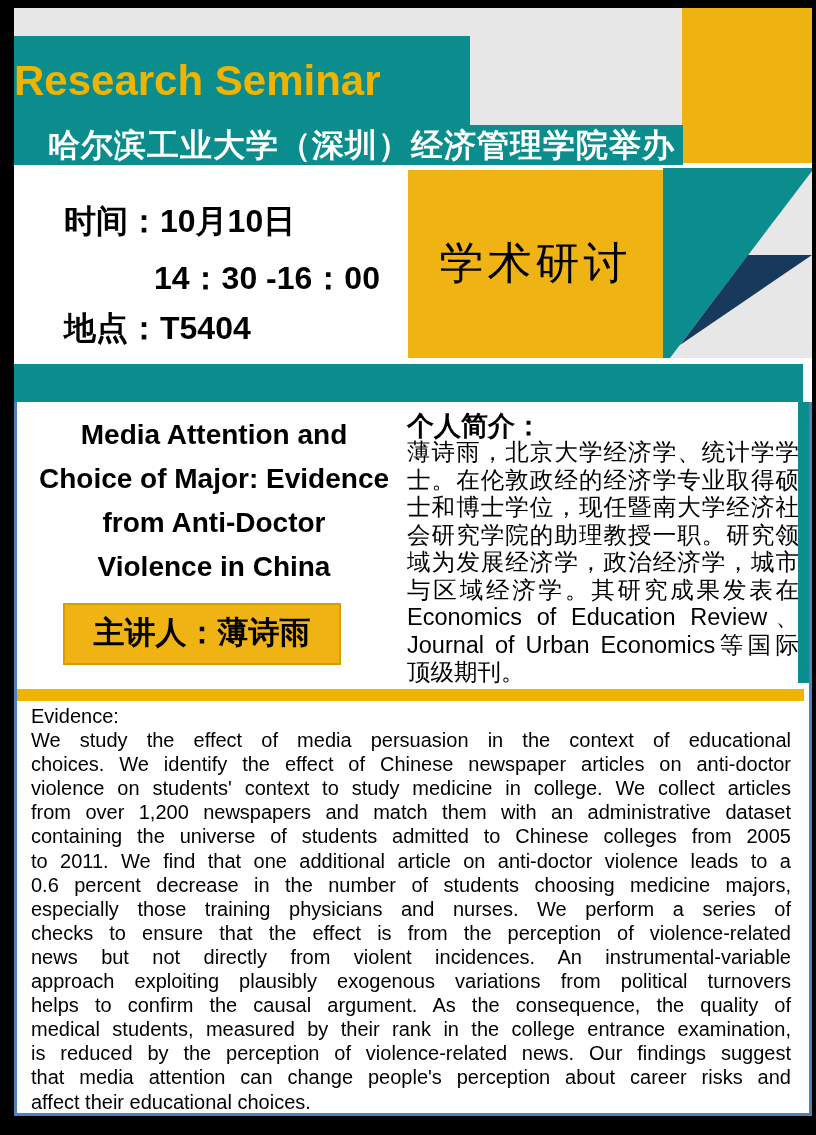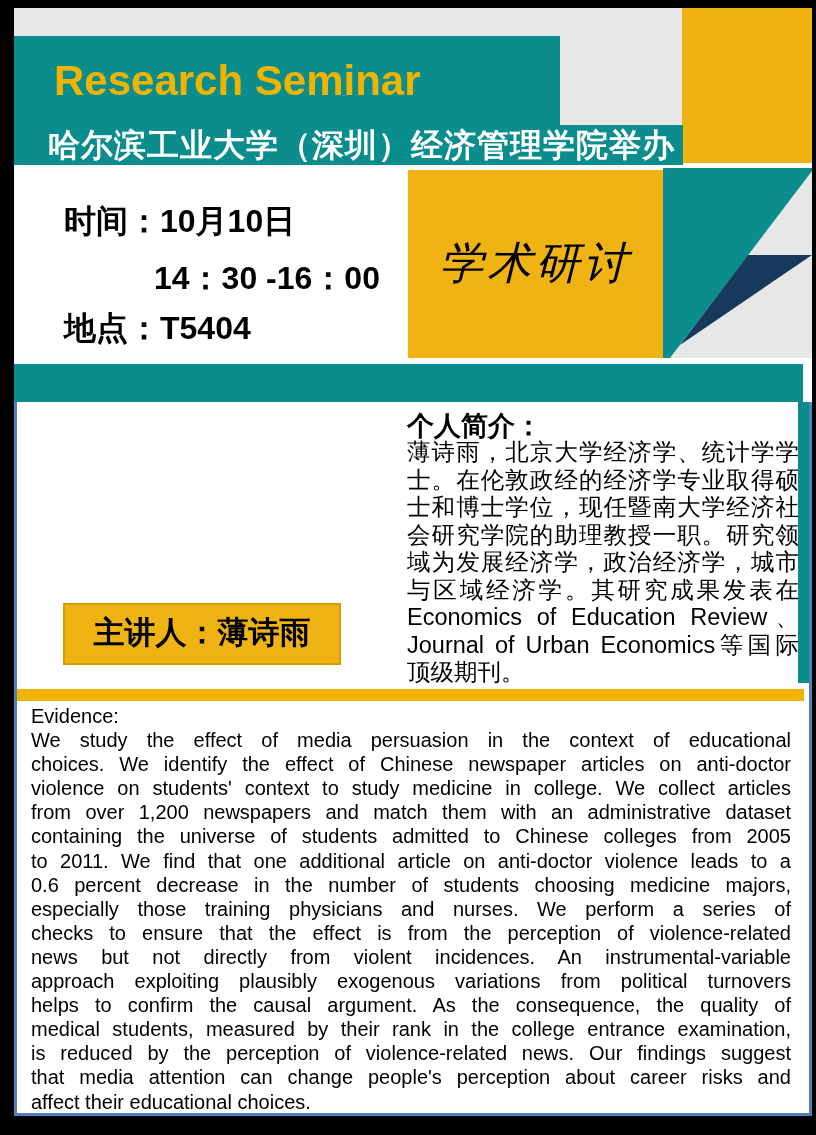--- a/index.html
+++ b/index.html
@@ -11,42 +11,42 @@
     overflow:hidden;
     margin:0 auto;
   }
   .abs{position:absolute;}
   
   .backing{left:14px;top:8px;width:798px;height:1104px;background:#fff;}
   
   .header-gray{left:14px;top:8px;width:668px;height:157px;background:#e7e7e7;}
   .gold-corner{left:682px;top:8px;width:130px;height:155px;background:#eeb211;}
   .teal-title-box{
-    left:14px;top:36px;width:546px;height:89px;background:#0b8d8e;
+    left:14px;top:36px;width:456px;height:89px;background:#0b8d8e;
     color:#f0b400;font-size:42px;font-weight:600;line-height:89px;
-    padding-left:40px;box-sizing:border-box;white-space:nowrap;
+    box-sizing:border-box;white-space:nowrap;
   }
   .teal-org-band{
     left:14px;top:125px;width:669px;height:40px;background:#0b8d8e;
     color:#ffffff;font-size:32px;font-weight:bold;line-height:40px;
     text-align:right;padding-right:8px;box-sizing:border-box;
     font-family:"Liberation Serif", serif;letter-spacing:1px;white-space:nowrap;
   }
   
   .info-box{left:14px;top:170px;width:394px;height:188px;background:#fff;color:#000;}
   .info-row{position:absolute;white-space:nowrap;font-size:32px;font-weight:bold;}
   .info-row .lbl{font-family:"Liberation Serif", serif;}
   .info-row .val{font-family:"Liberation Sans", sans-serif;}
   .row-time{left:64px;top:200px;}
   .row-range{left:154px;top:257px;}
   .row-place{left:64px;top:307px;}
   .gold-badge{
     left:408px;top:170px;width:255px;height:188px;background:#efb313;
     color:#000;font-size:44px;line-height:188px;text-align:center;
-    font-family:"Liberation Serif", serif;letter-spacing:4px;white-space:nowrap;font-style:italic;
+    font-family:"Liberation Serif", serif;letter-spacing:4px;white-space:nowrap;
   }
   .deco-panel{left:663px;top:168px;width:149px;height:190px;background:#e7e7e7;}
   .deco-panel svg{display:block;width:149px;height:190px;}
   
   .teal-band{left:14px;top:364px;width:789px;height:38px;background:#0b8d8e;}
   
   .content-box{
     left:14px;top:402px;width:798px;height:714px;background:#fff;
     border-left:3px solid #4f81bd;border-right:3px solid #4f81bd;border-bottom:3px solid #4f81bd;
     box-sizing:border-box;color:#000;
@@ -100,20 +100,26 @@
     <svg viewBox="0 0 149 190">
       <polygon points="0,0 149,0 149,3 7,190 0,190" fill="#0b8d8e"></polygon>
       <polygon points="85,87 149,87 17,177" fill="#17395b"></polygon>
     </svg>
   </div>
 
   <div class="abs teal-band"></div>
 
   <div class="abs content-box">
 
+    <div class="abs title-block clines">
+        <div>Media Attention and</div>
+        <div>Choice of Major: Evidence</div>
+        <div>from Anti-Doctor</div>
+        <div>Violence in China</div>
+      </div>
 
     <div class="abs speaker-box">主讲人：薄诗雨</div>
 
     <div class="abs bio-heading">个人简介：</div>
     <div class="abs bio-lines jlines">
         <div>薄诗雨，北京大学经济学、统计学学</div>
         <div>士。在伦敦政经的经济学专业取得硕</div>
         <div>士和博士学位，现任暨南大学经济社</div>
         <div>会研究学院的助理教授一职。研究领</div>
         <div>域为发展经济学，政治经济学，城市</div>

